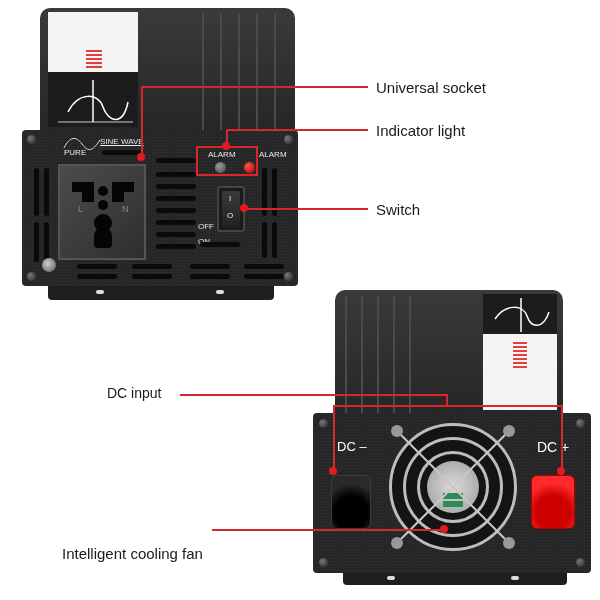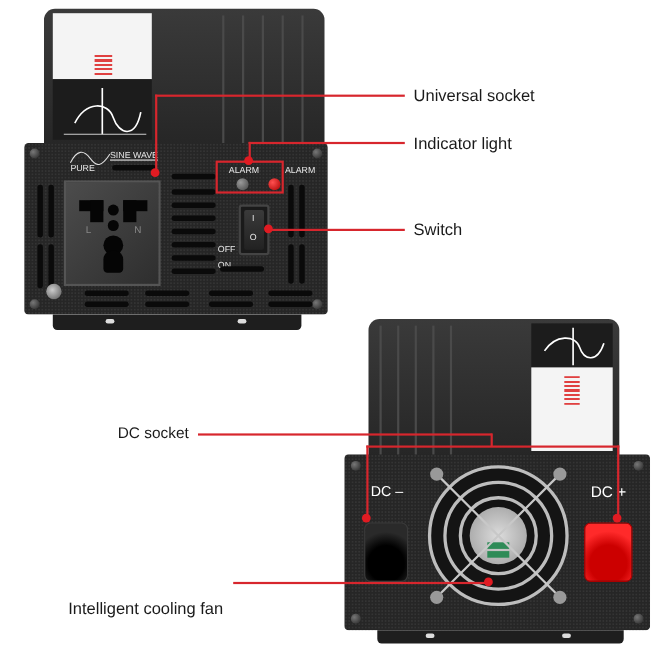--- a/index.html
+++ b/index.html
@@ -197,21 +197,21 @@
       </svg>
     </div>
   </div>
 
   <div class="abs base" style="left:38px;top:288px;width:224px;height:12px;">
     <div class="abs" style="left:44px;top:3px;width:8px;height:4px;border-radius:2px;background:#ddd;"></div>
     <div class="abs" style="left:168px;top:3px;width:8px;height:4px;border-radius:2px;background:#ddd;"></div>
   </div>
 </div>
 
-<span class="callout-label" style="left:107px;top:385px;font-size:14px;">DC socket</span>
+<span class="callout-label" style="left:107px;top:385px;font-size:14px;">DC input</span>
 <div class="line-h" style="left:180px;top:394px;width:267px;"></div>
 <div class="line-v" style="left:446px;top:394px;height:12px;"></div>
 <div class="line-h" style="left:333px;top:405px;width:230px;"></div>
 <div class="line-v" style="left:333px;top:405px;height:66px;"></div>
 <div class="line-v" style="left:561px;top:405px;height:66px;"></div>
 <div class="dot" style="left:329px;top:467px;"></div>
 <div class="dot" style="left:557px;top:467px;"></div>
 
 <span class="callout-label" style="left:62px;top:545px;">Intelligent cooling fan</span>
 <div class="line-h" style="left:212px;top:529px;width:232px;"></div>

